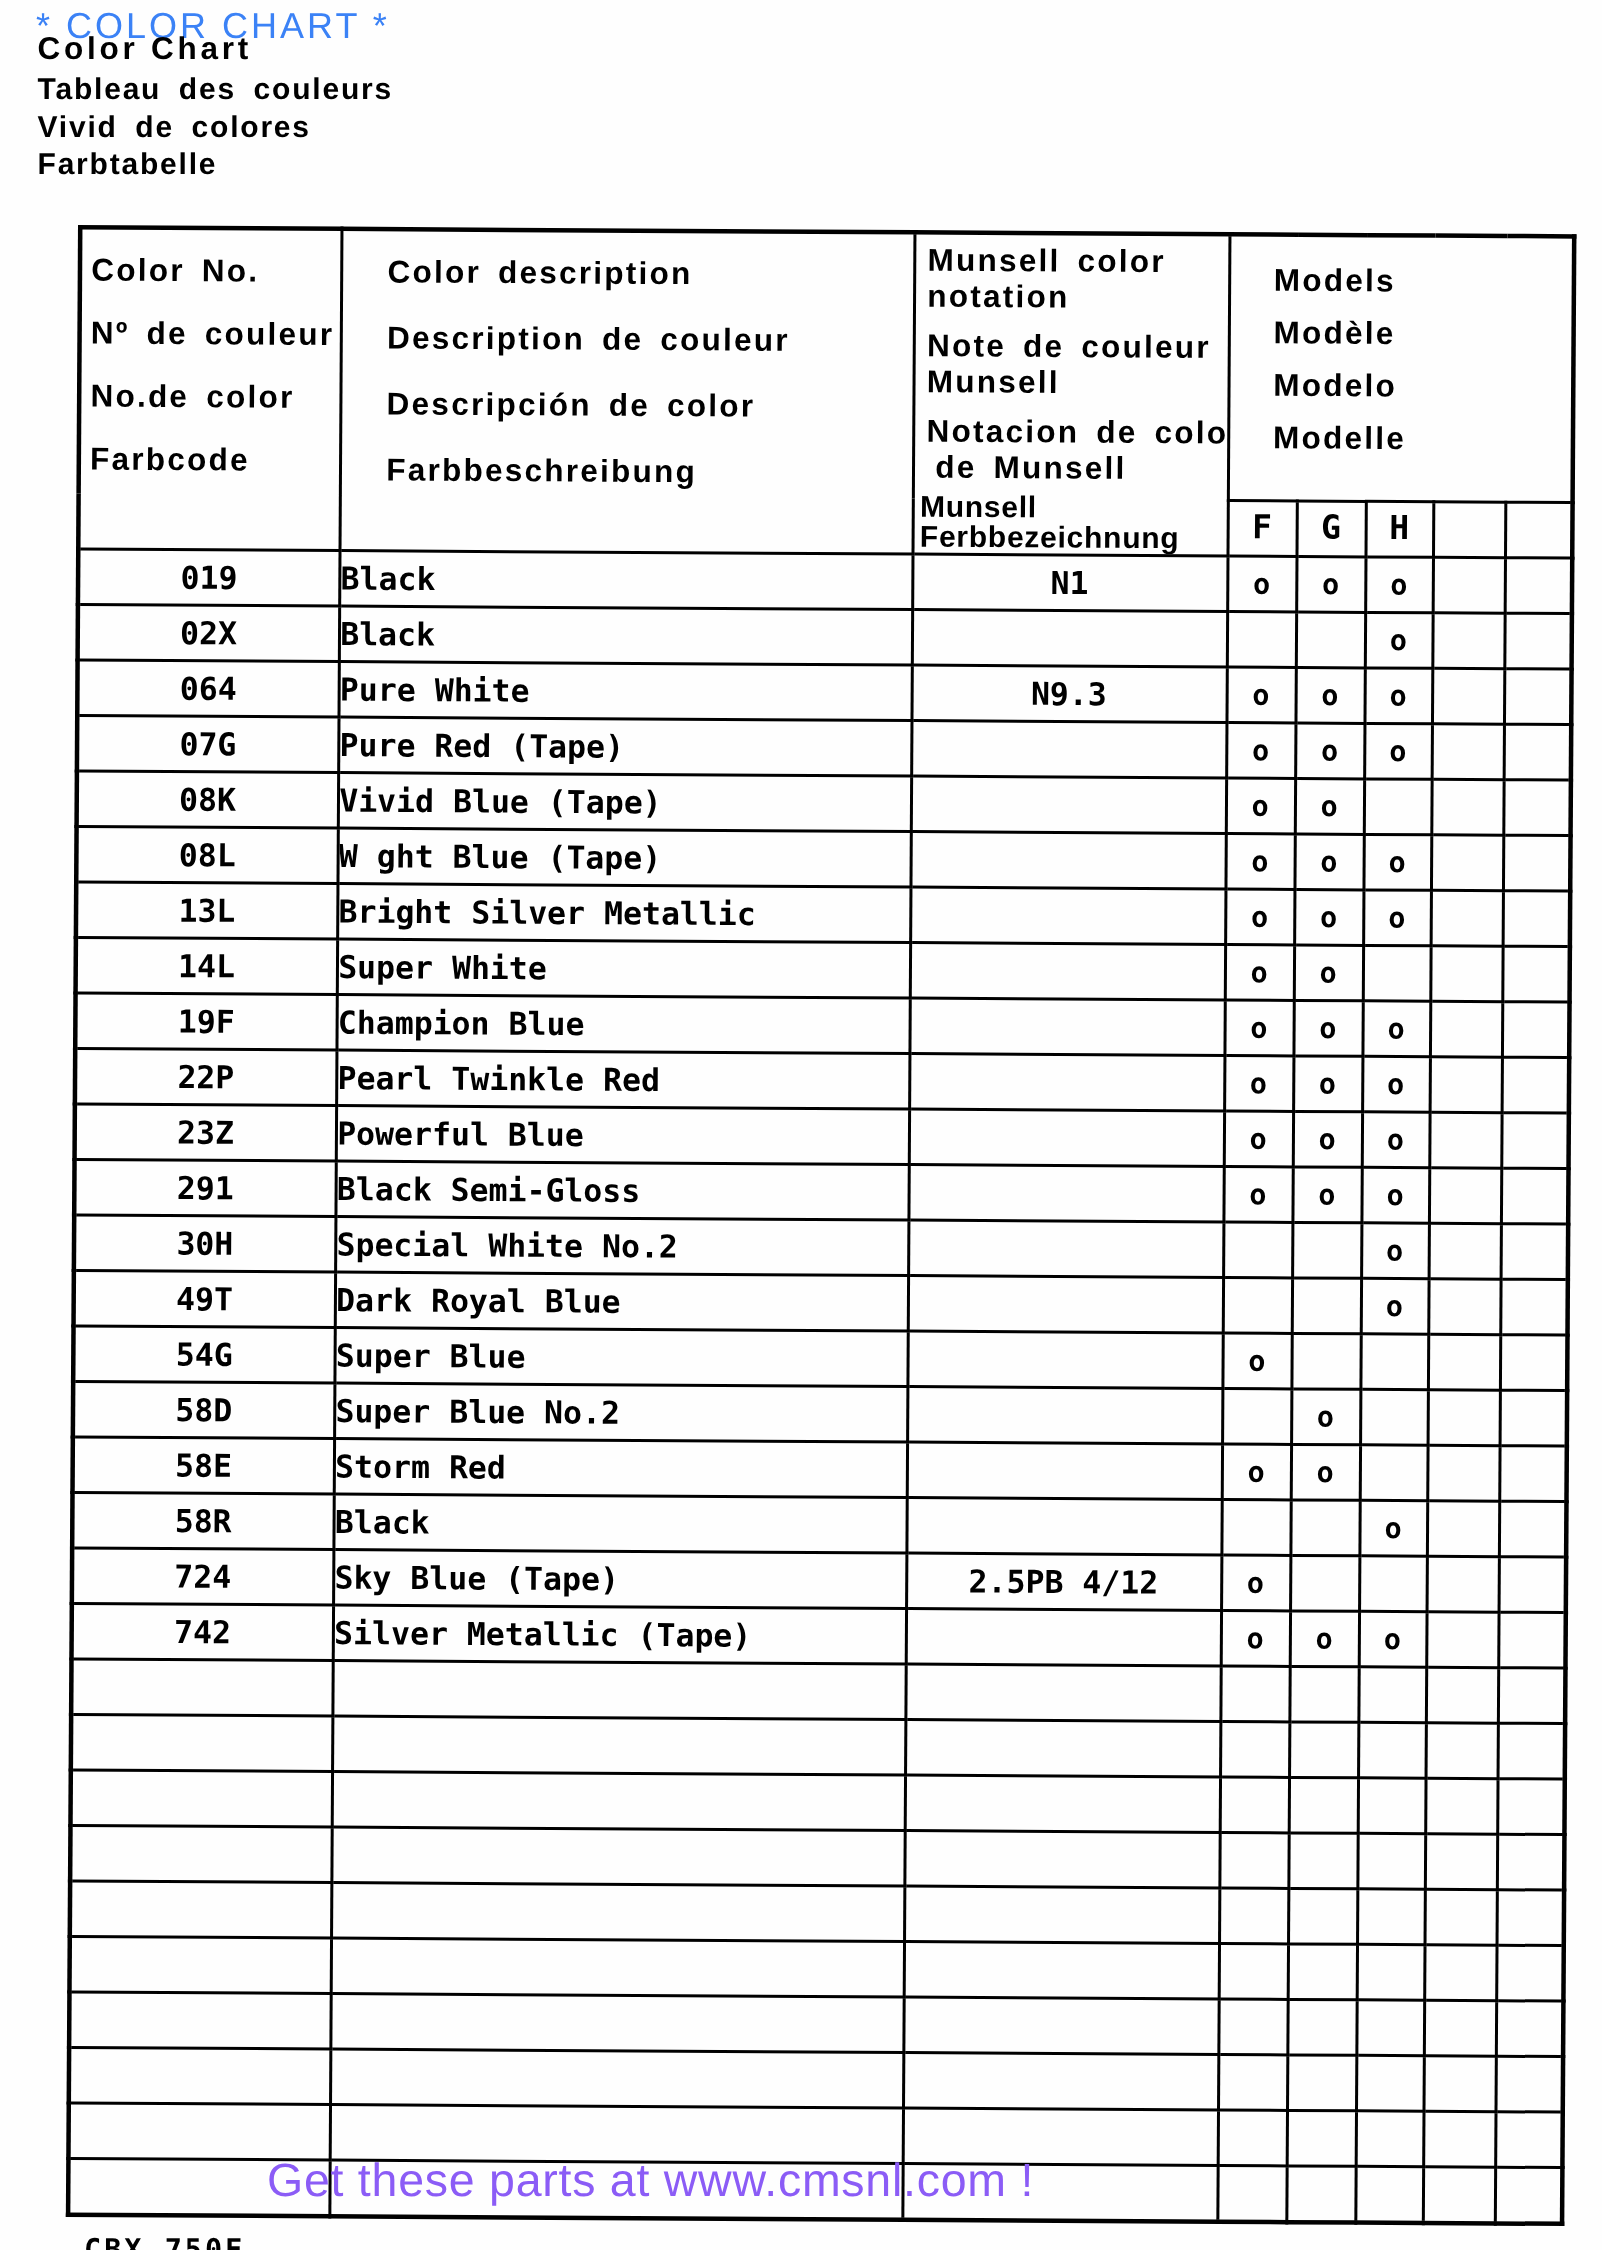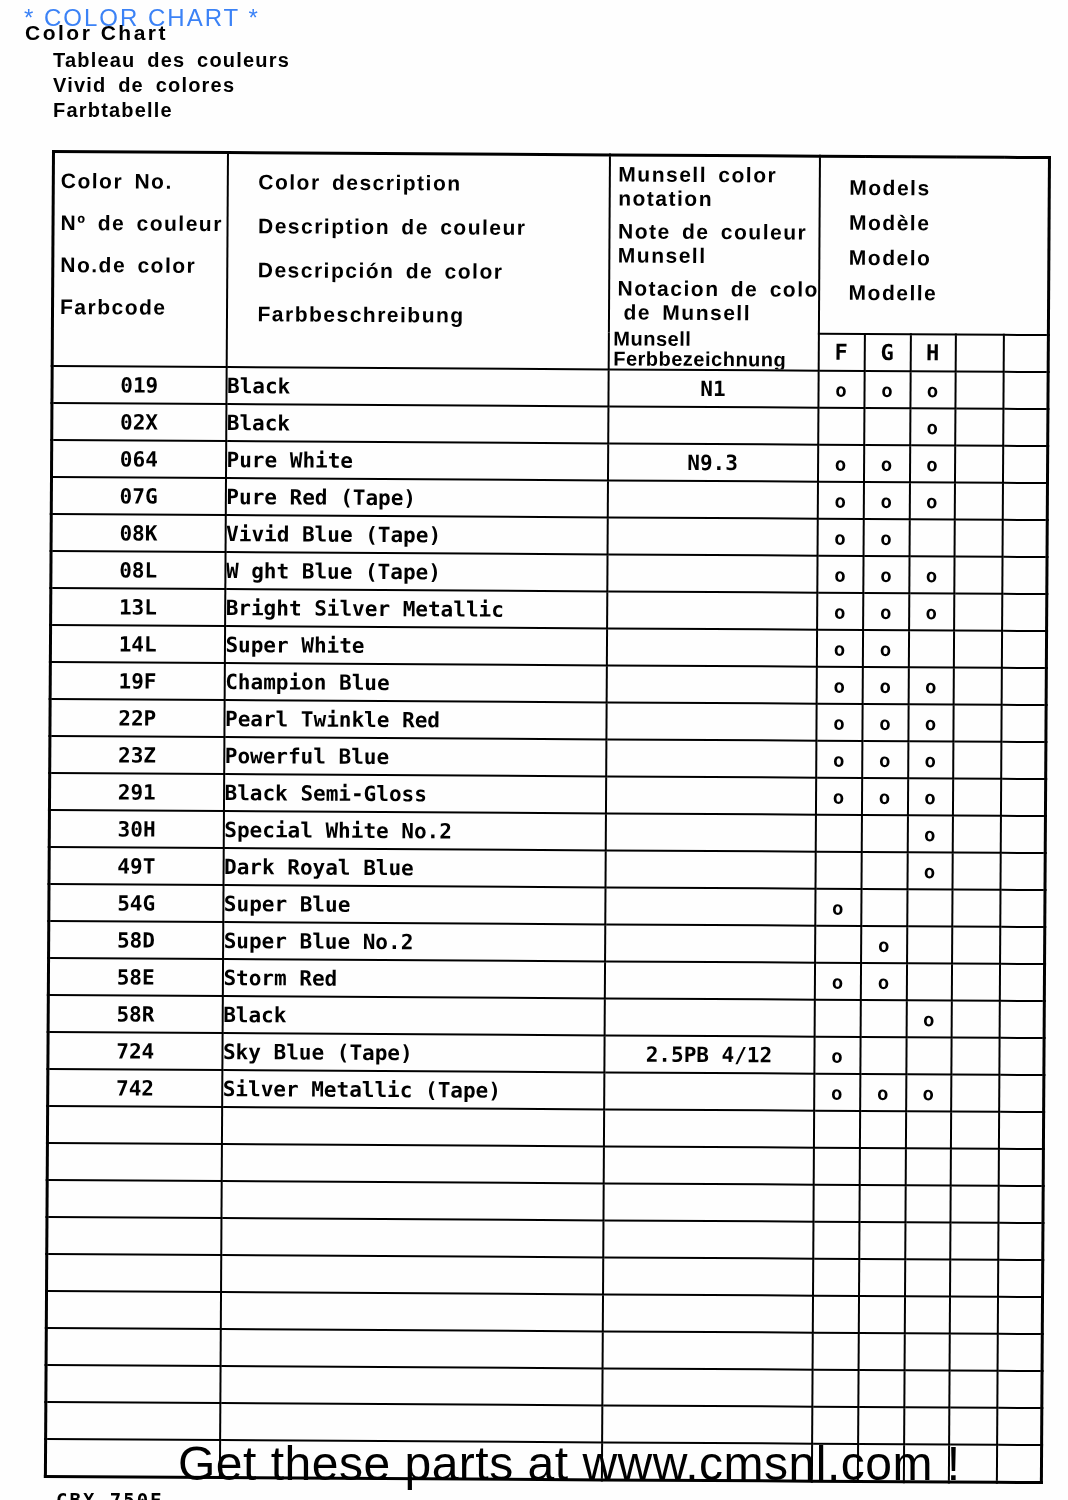--- a/index.html
+++ b/index.html
@@ -11,21 +11,21 @@
 
   
   .gray-title{
     position:absolute;left:24px;top:4px;z-index:2;
     font-size:24px;color:#3b82f6;letter-spacing:2px;white-space:nowrap;
   }
   .black-title{
     position:absolute;left:25px;top:21px;z-index:3;
     font-size:21px;font-weight:bold;letter-spacing:2.5px;white-space:nowrap;
   }
-  .subtitles{position:absolute;left:25px;top:48px;z-index:2;margin-left:28px;}
+  .subtitles{position:absolute;left:25px;top:48px;z-index:2;}
   .subtitles div{
     font-size:20px;font-weight:bold;letter-spacing:1.2px;word-spacing:5px;
     line-height:25px;white-space:nowrap;
   }
 
   
   .wm{position:absolute;left:335px;top:535px;z-index:0;}
 
   
   .tablewrap{
@@ -71,21 +71,21 @@
     font-family:"DejaVu Sans Mono",monospace;white-space:nowrap;
   }
   td.mark{
     text-align:center;font-weight:bold;font-size:19px;
     font-family:"DejaVu Sans Mono",monospace;
   }
 
   
   .promo{
     position:absolute;left:178px;top:1436px;z-index:5;
-    font-size:48px;color:#000000;white-space:nowrap;letter-spacing:0.5px;
+    font-size:31px;color:#8b5cf6;white-space:nowrap;letter-spacing:0.5px;
   }
   .frag{
     position:absolute;left:56px;top:1489px;z-index:4;
     font-family:"DejaVu Sans Mono",monospace;font-weight:bold;font-size:19px;
     letter-spacing:2px;white-space:nowrap;
   }
 </style>
 </head>
 <body>
 

